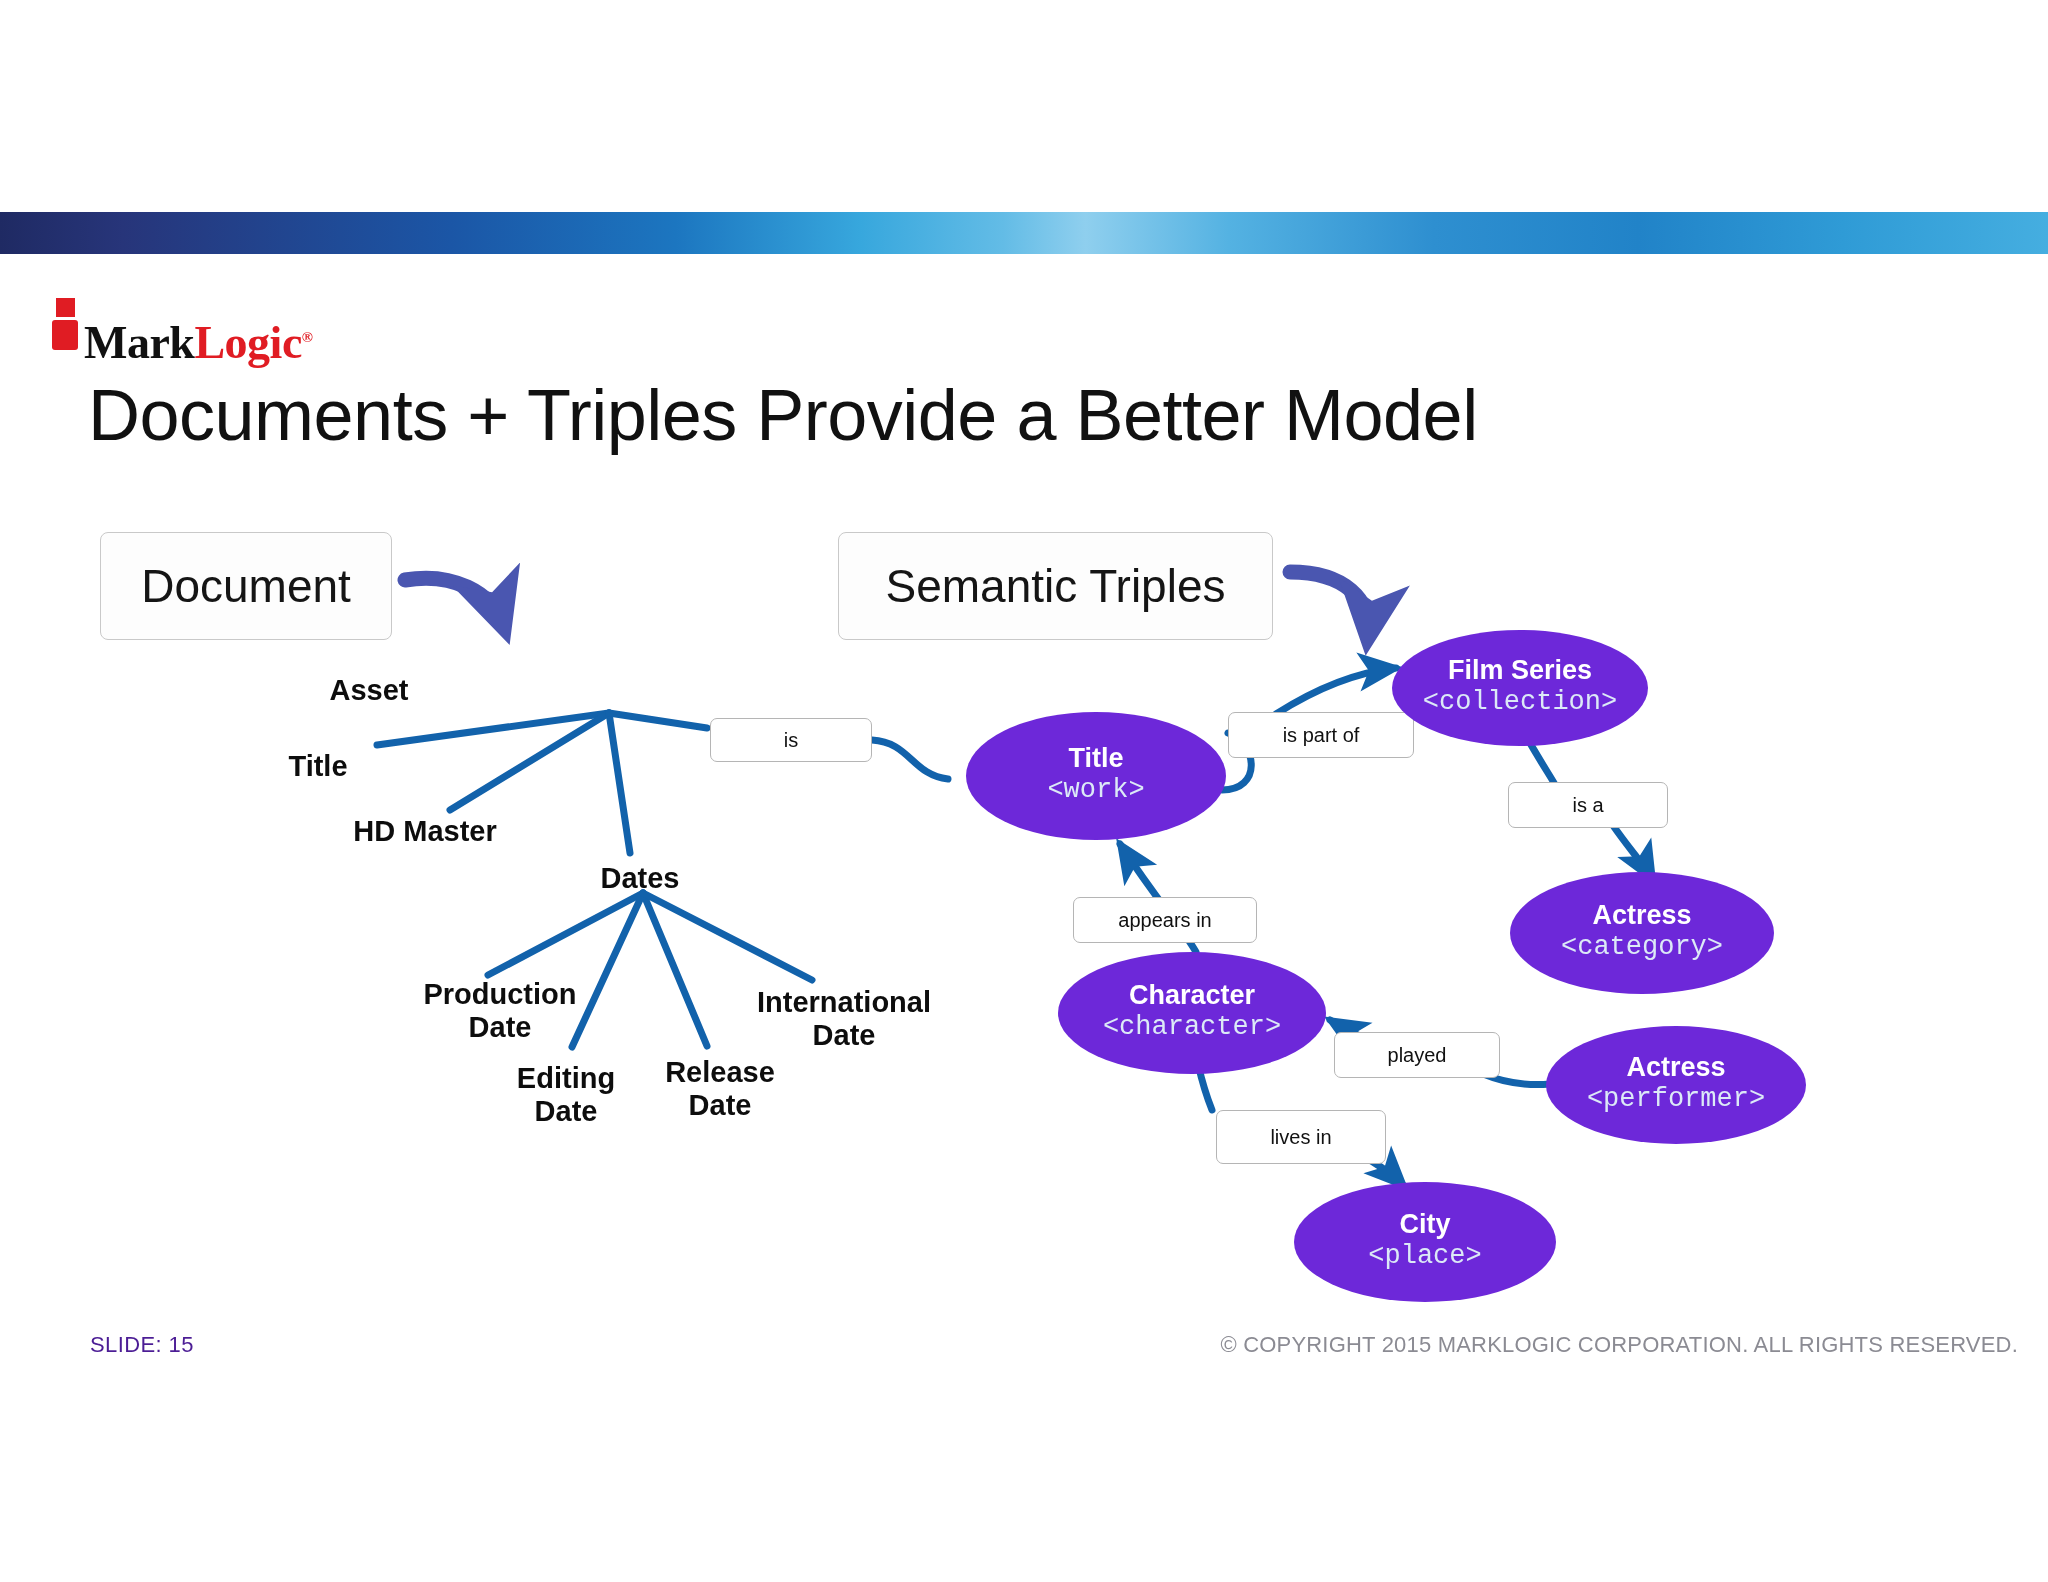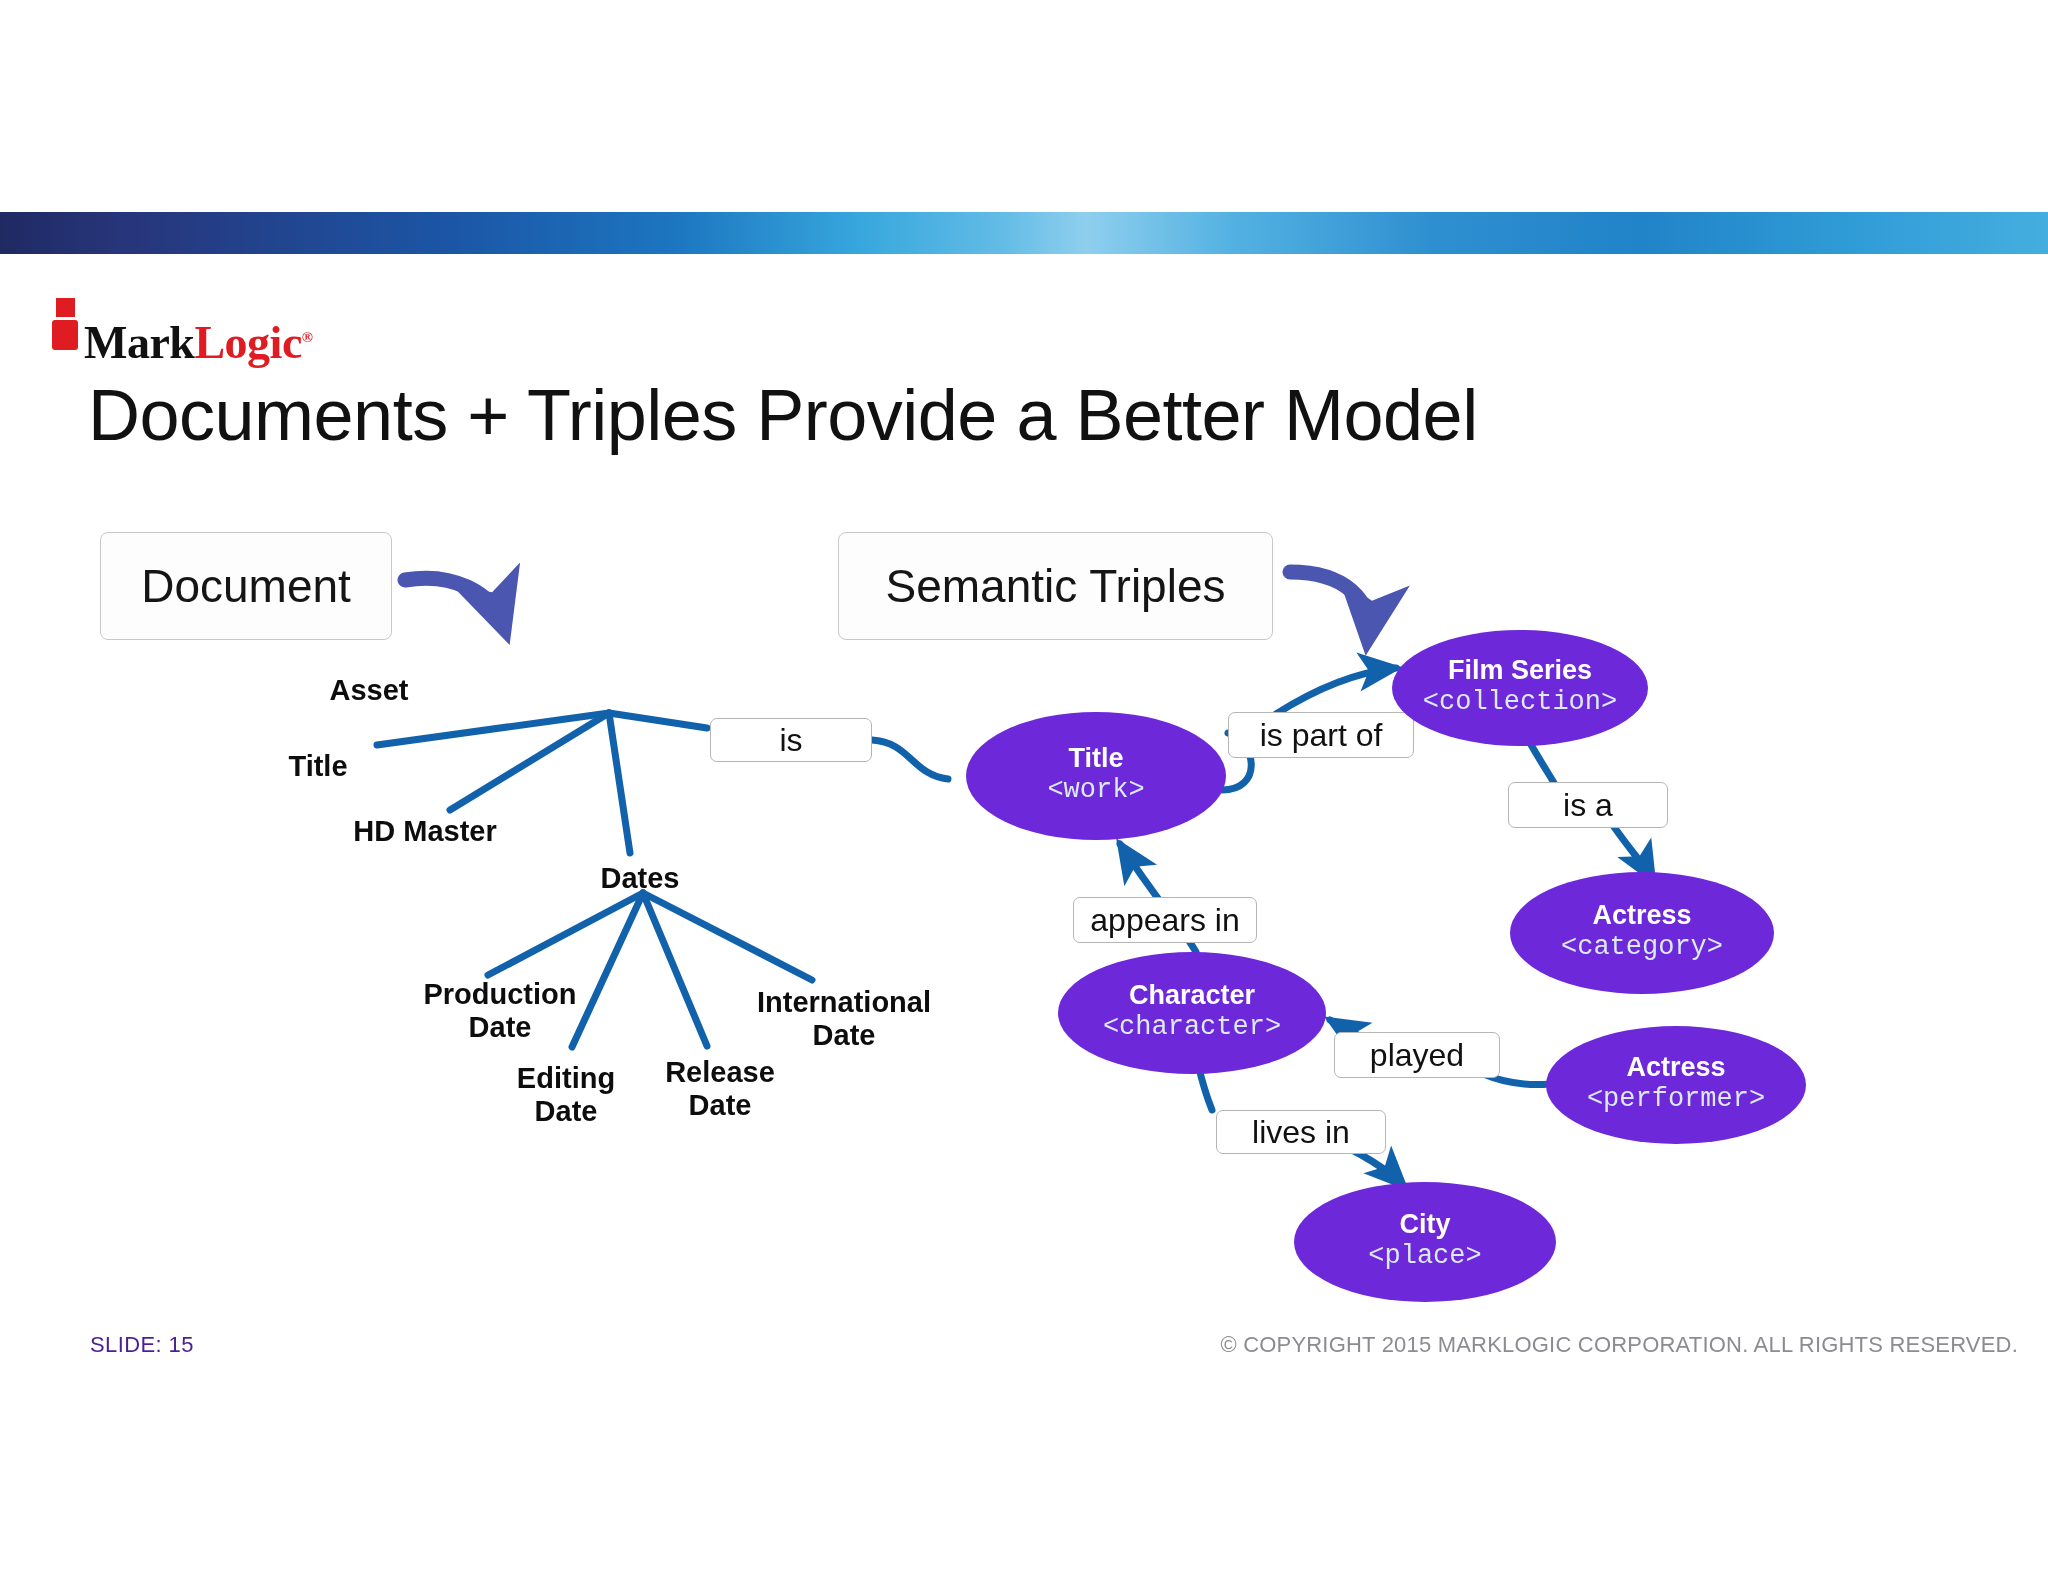--- a/index.html
+++ b/index.html
@@ -137,21 +137,21 @@
 
   
   .rel-box {
     position: absolute;
     border: 1.4px solid #b5b5b5;
     border-radius: 7px;
     background: #ffffff;
     display: flex;
     align-items: center;
     justify-content: center;
-    font-size: 32px;
+    font-size: 20px;
     color: #111111;
     box-sizing: border-box;
   }
 
   
   .node {
     position: absolute;
     border-radius: 50%;
     background: #6d28d9;
     display: flex;
@@ -296,21 +296,21 @@
   <div class="rel-box" style="left:710px; top:718px; width:162px; height:44px;">is</div>
 
   <div class="rel-box" style="left:1228px; top:712px; width:186px; height:46px;">is part of</div>
 
   <div class="rel-box" style="left:1508px; top:782px; width:160px; height:46px;">is a</div>
 
   <div class="rel-box" style="left:1073px; top:882px; width:184px; height:46px;margin-top:15px;">appears in</div>
 
   <div class="rel-box" style="left:1334px; top:1032px; width:166px; height:46px;">played</div>
 
-  <div class="rel-box" style="left:1216px; top:1110px; width:170px; height:44px;">lives in</div>
+  <div class="rel-box" style="left:1216px; top:1110px; width:170px; height:54px;">lives in</div>
 
   <div class="node" style="left:966px; top:712px; width:260px; height:128px;">
     <span class="node-name">Title</span>
     <span class="node-type">&lt;work&gt;</span>
   </div>
 
   <div class="node" style="left:1392px; top:630px; width:256px; height:116px;">
     <span class="node-name">Film Series</span>
     <span class="node-type">&lt;collection&gt;</span>
   </div>

